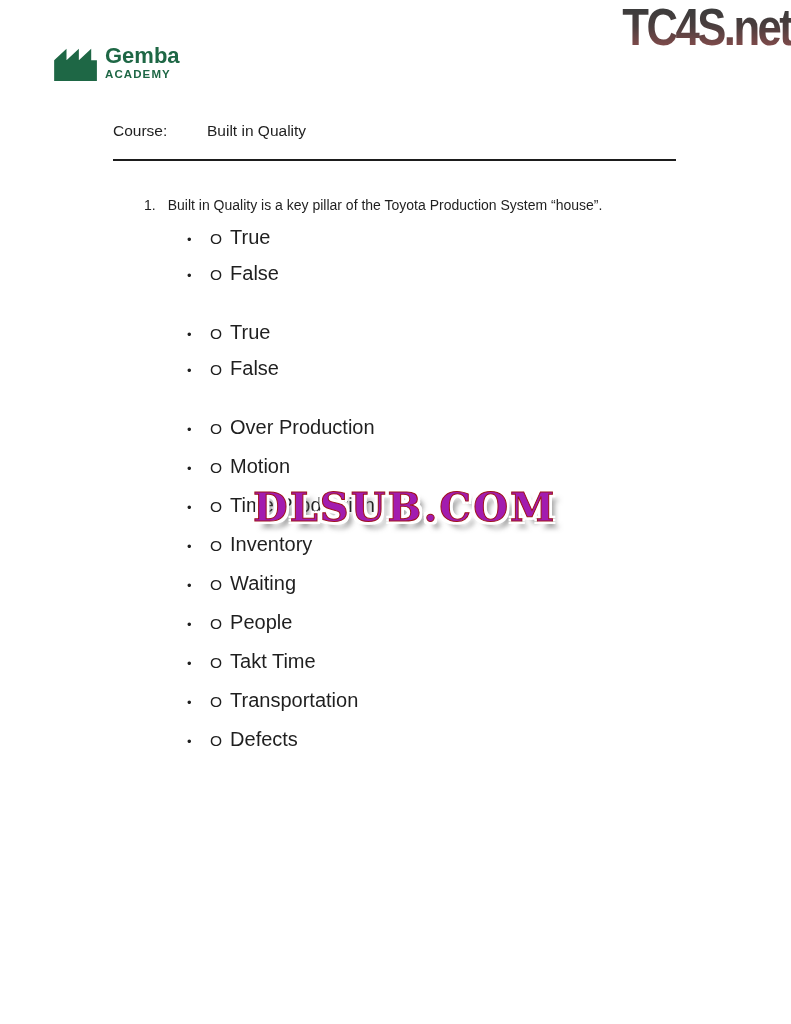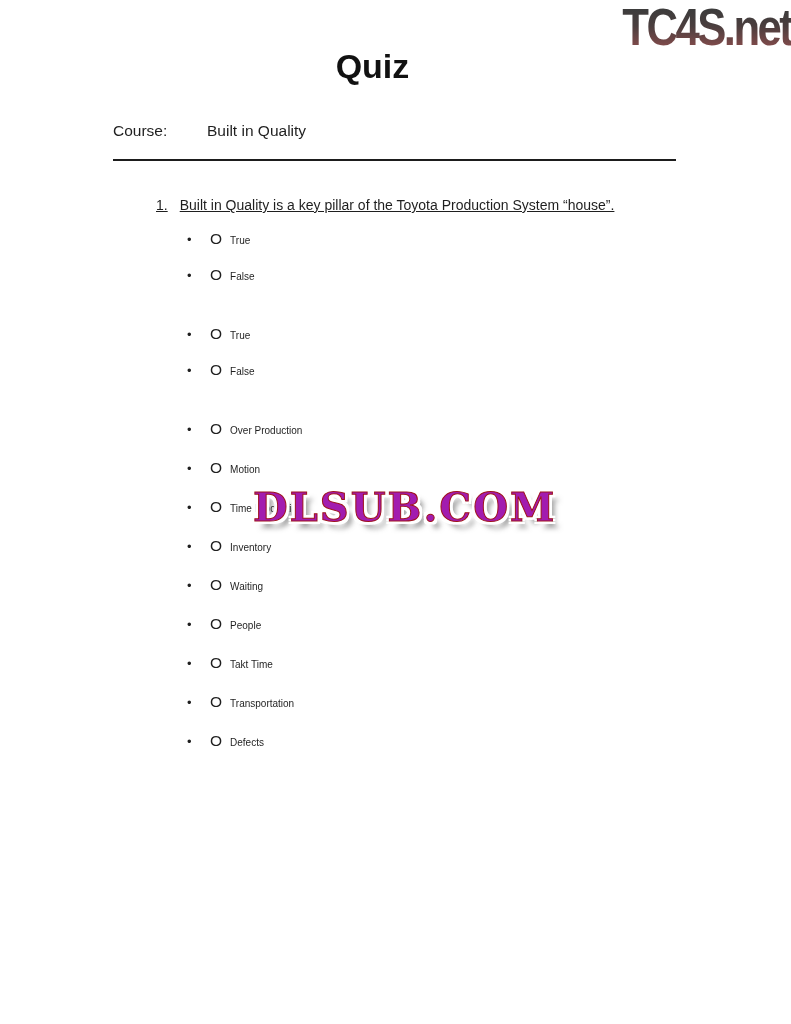--- a/index.html
+++ b/index.html
@@ -38,32 +38,32 @@
   }
 
   
   .content { position:absolute; left:113px; top:121px; width:563px; font-size:14px; line-height:17px; }
   .course-row { display:flex; font-size:15.5px; line-height:19px; }
   .course-label { width:94px; }
   .rule { border:none; border-top:2.5px solid #1d1d1d; margin:19px 0 0 0; }
 
   .question { margin-top:40px; }
   .question:first-child { margin-top:36px; }
-  .q-text { margin:16px; padding-left:27px;text-decoration:underline; }
+  .q-text { margin:4px; padding-left:27px; }
   .q-num { margin-right:12px; }
   .q-body { white-space:pre-wrap; }
 
   .options { margin-top:15px; padding-left:74px; }
   .option { display:flex; align-items:baseline; margin-top:17px; }
   .option:first-child { margin-top:0; }
   .question:nth-of-type(3) .option { margin-top:20px; }
   .question:nth-of-type(3) .option:first-child { margin-top:2px; }
   .bullet { width:23px; font-size:13px; }
   .radio { margin-right:8px; font-size:15.5px; }
-  .opt-label { font-size:10px; }
+  .opt-label { font-size:20px; }
 
   
   .wm-dlsub {
     position:absolute; left:253px; top:484px;
     font-family:"DejaVu Serif", serif;
     font-size:40px; font-weight:bold; letter-spacing:2px; line-height:46px;
     color:#a21caf;
     -webkit-text-stroke:1px #9e1017;
     text-shadow:
       -3px -3px 0 #fff, 3px -3px 0 #fff, -3px 3px 0 #fff, 3px 3px 0 #fff,
@@ -84,22 +84,32 @@
     white-space:nowrap;
   }
 </style>
 </head>
 <body>
 
 <div class="page">
 
   <div class="wm-tc4s">TC4S.net</div>
 
-
-  <div class="quiz-title">Quiz</div>
+  <div class="logo">
+    <span>
+      <svg width="48" height="38" viewBox="0 0 50 40">
+        <path d="M2,38 L2,16 L15,4 L15,16 L28,4 L28,16 L41,4 L41,16 L47,16 L47,38 Z" fill="#1e6745"></path>
+      </svg>
+    </span>
+    <span class="logo-text">
+      <div class="logo-brand">Gemba</div>
+      <div class="logo-sub">ACADEMY</div>
+    </span>
+  </div>
+
 
   <div class="content">
     <div class="course-row">
       <span class="course-label">Course:</span>
       <span class="course-value">Built in Quality</span>
     </div>
     <hr class="rule">
 
     <div id="questions">
         <div class="question">

